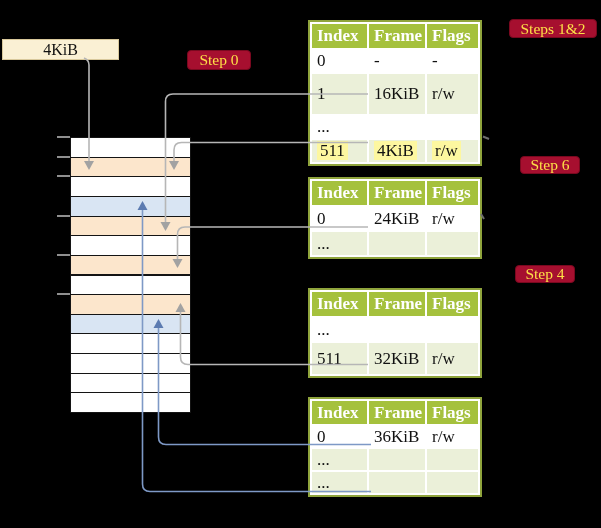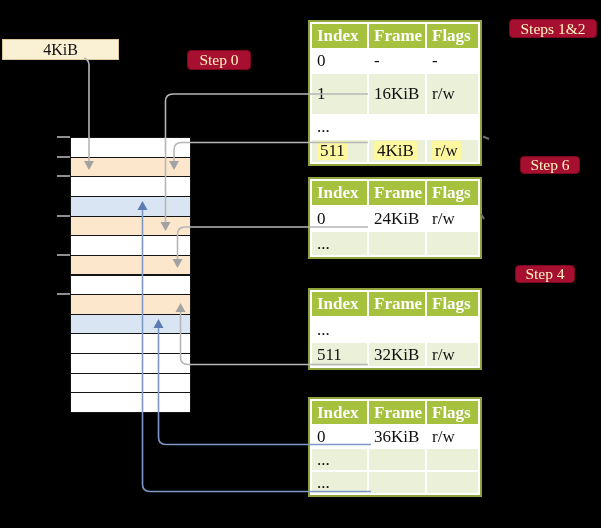--- a/index.html
+++ b/index.html
@@ -8,21 +8,21 @@
     font-family:"Liberation Serif","DejaVu Serif",serif;overflow:hidden;
   }
   .root-box{
     position:absolute;left:2px;top:39px;width:117px;height:21px;
     background:var(--c-rootbox,#FAF0D4);border:1px solid #D8C89B;box-sizing:border-box;
     display:flex;align-items:center;justify-content:center;
     font-size:16px;color:#111;
   }
   .badge{
     position:absolute;display:flex;align-items:center;justify-content:center;
-    background:var(--c-badge,#A60F2F);color:#fef9c3;border:1px solid #7A081F;
+    background:var(--c-badge,#A60F2F);color:#fde047;border:1px solid #7A081F;
     border-radius:4px;font-size:15.5px;box-sizing:border-box;white-space:nowrap;
   }
   .stack{position:absolute;left:70px;top:137px;width:121px;height:275px;}
   .mrow{position:absolute;left:0;width:121px;box-sizing:border-box;border:1px solid #141414;}
   .tick{position:absolute;width:13px;height:2px;background:#8F8F8F;}
   table.pt{
     position:absolute;left:308px;border-collapse:separate;border-spacing:2px;
     background:#fff;border:2px solid #8FA43C;table-layout:fixed;
   }
   table.pt th{
@@ -151,21 +151,21 @@
           </tr>
         </thead>
         <tbody>
           <tr>
             <td style="height: 23px;">...</td>
             <td style="height: 23px;"></td>
             <td style="height: 23px;"></td>
           </tr>
           <tr class="shaded">
             <td style="height: 23px;">511</td>
-            <td style="height: 23px;">32KiB</td>
+            <td style="height: 31px;">32KiB</td>
             <td style="height: 23px;">r/w</td>
           </tr>
         </tbody>
       </table>
       <table class="pt" style="top: 397px;">
         <colgroup>
           <col style="width: 55px;">
           <col style="width: 56px;">
           <col style="width: 51px;">
         </colgroup>

